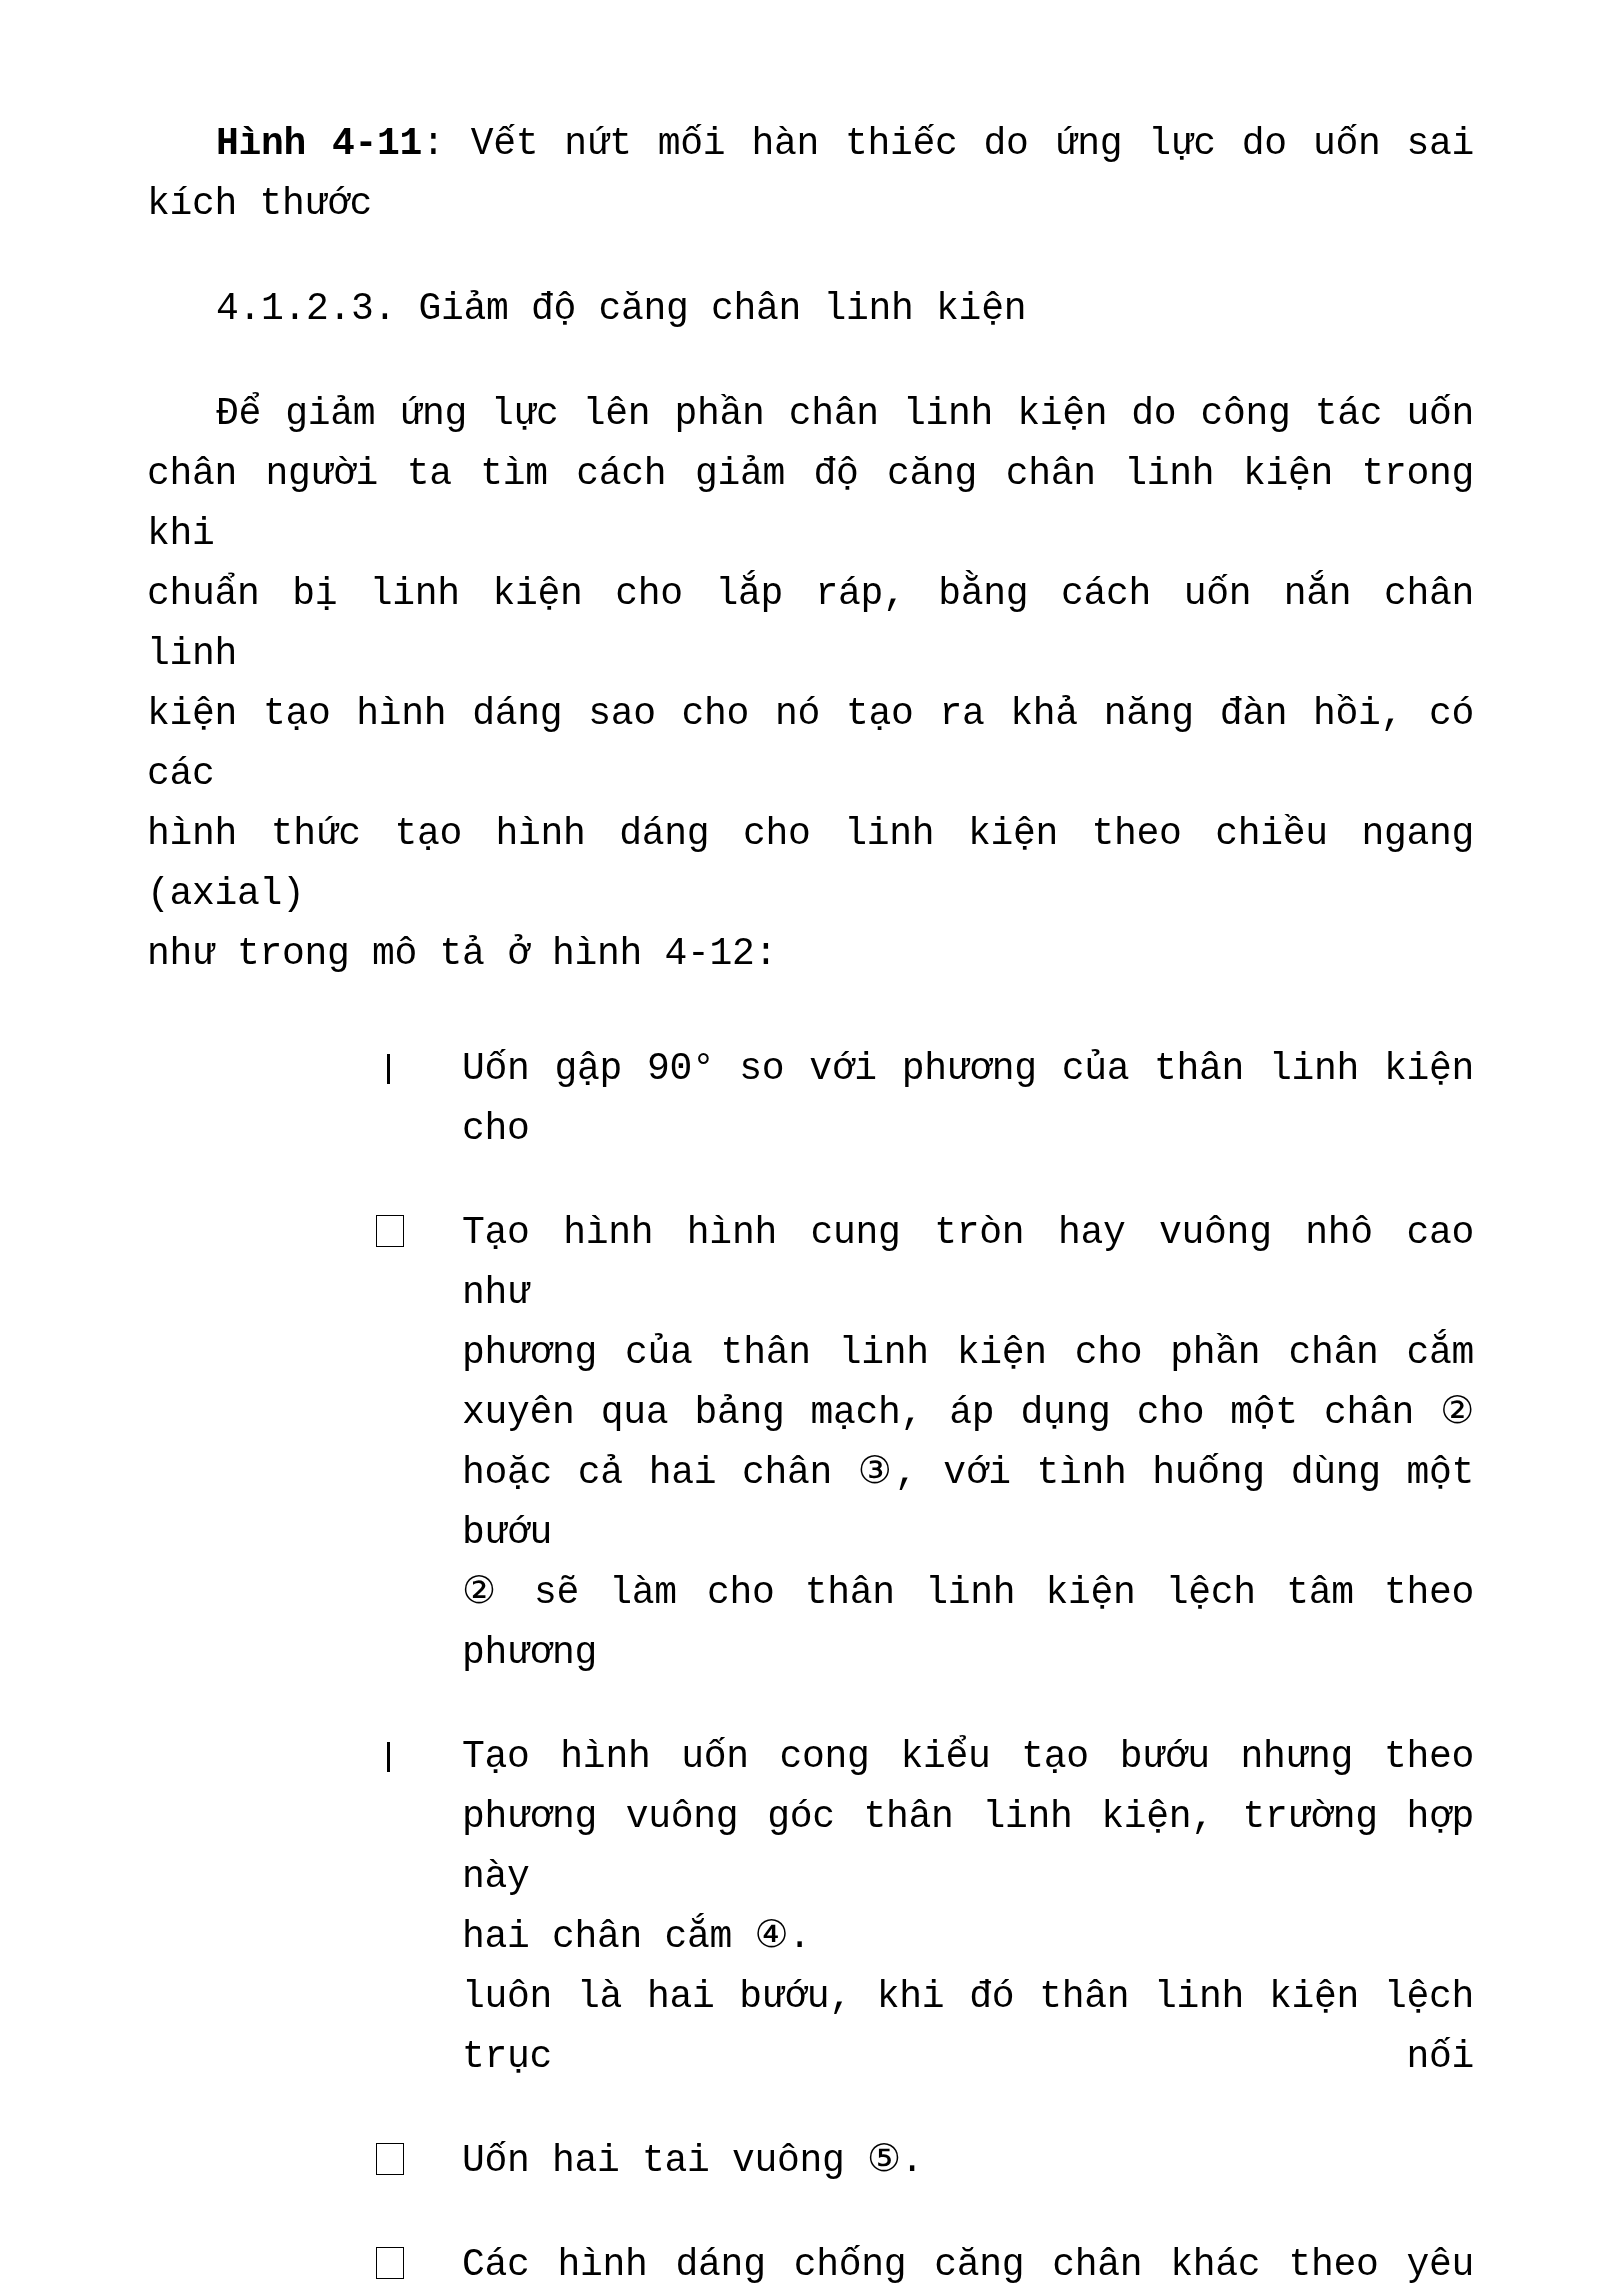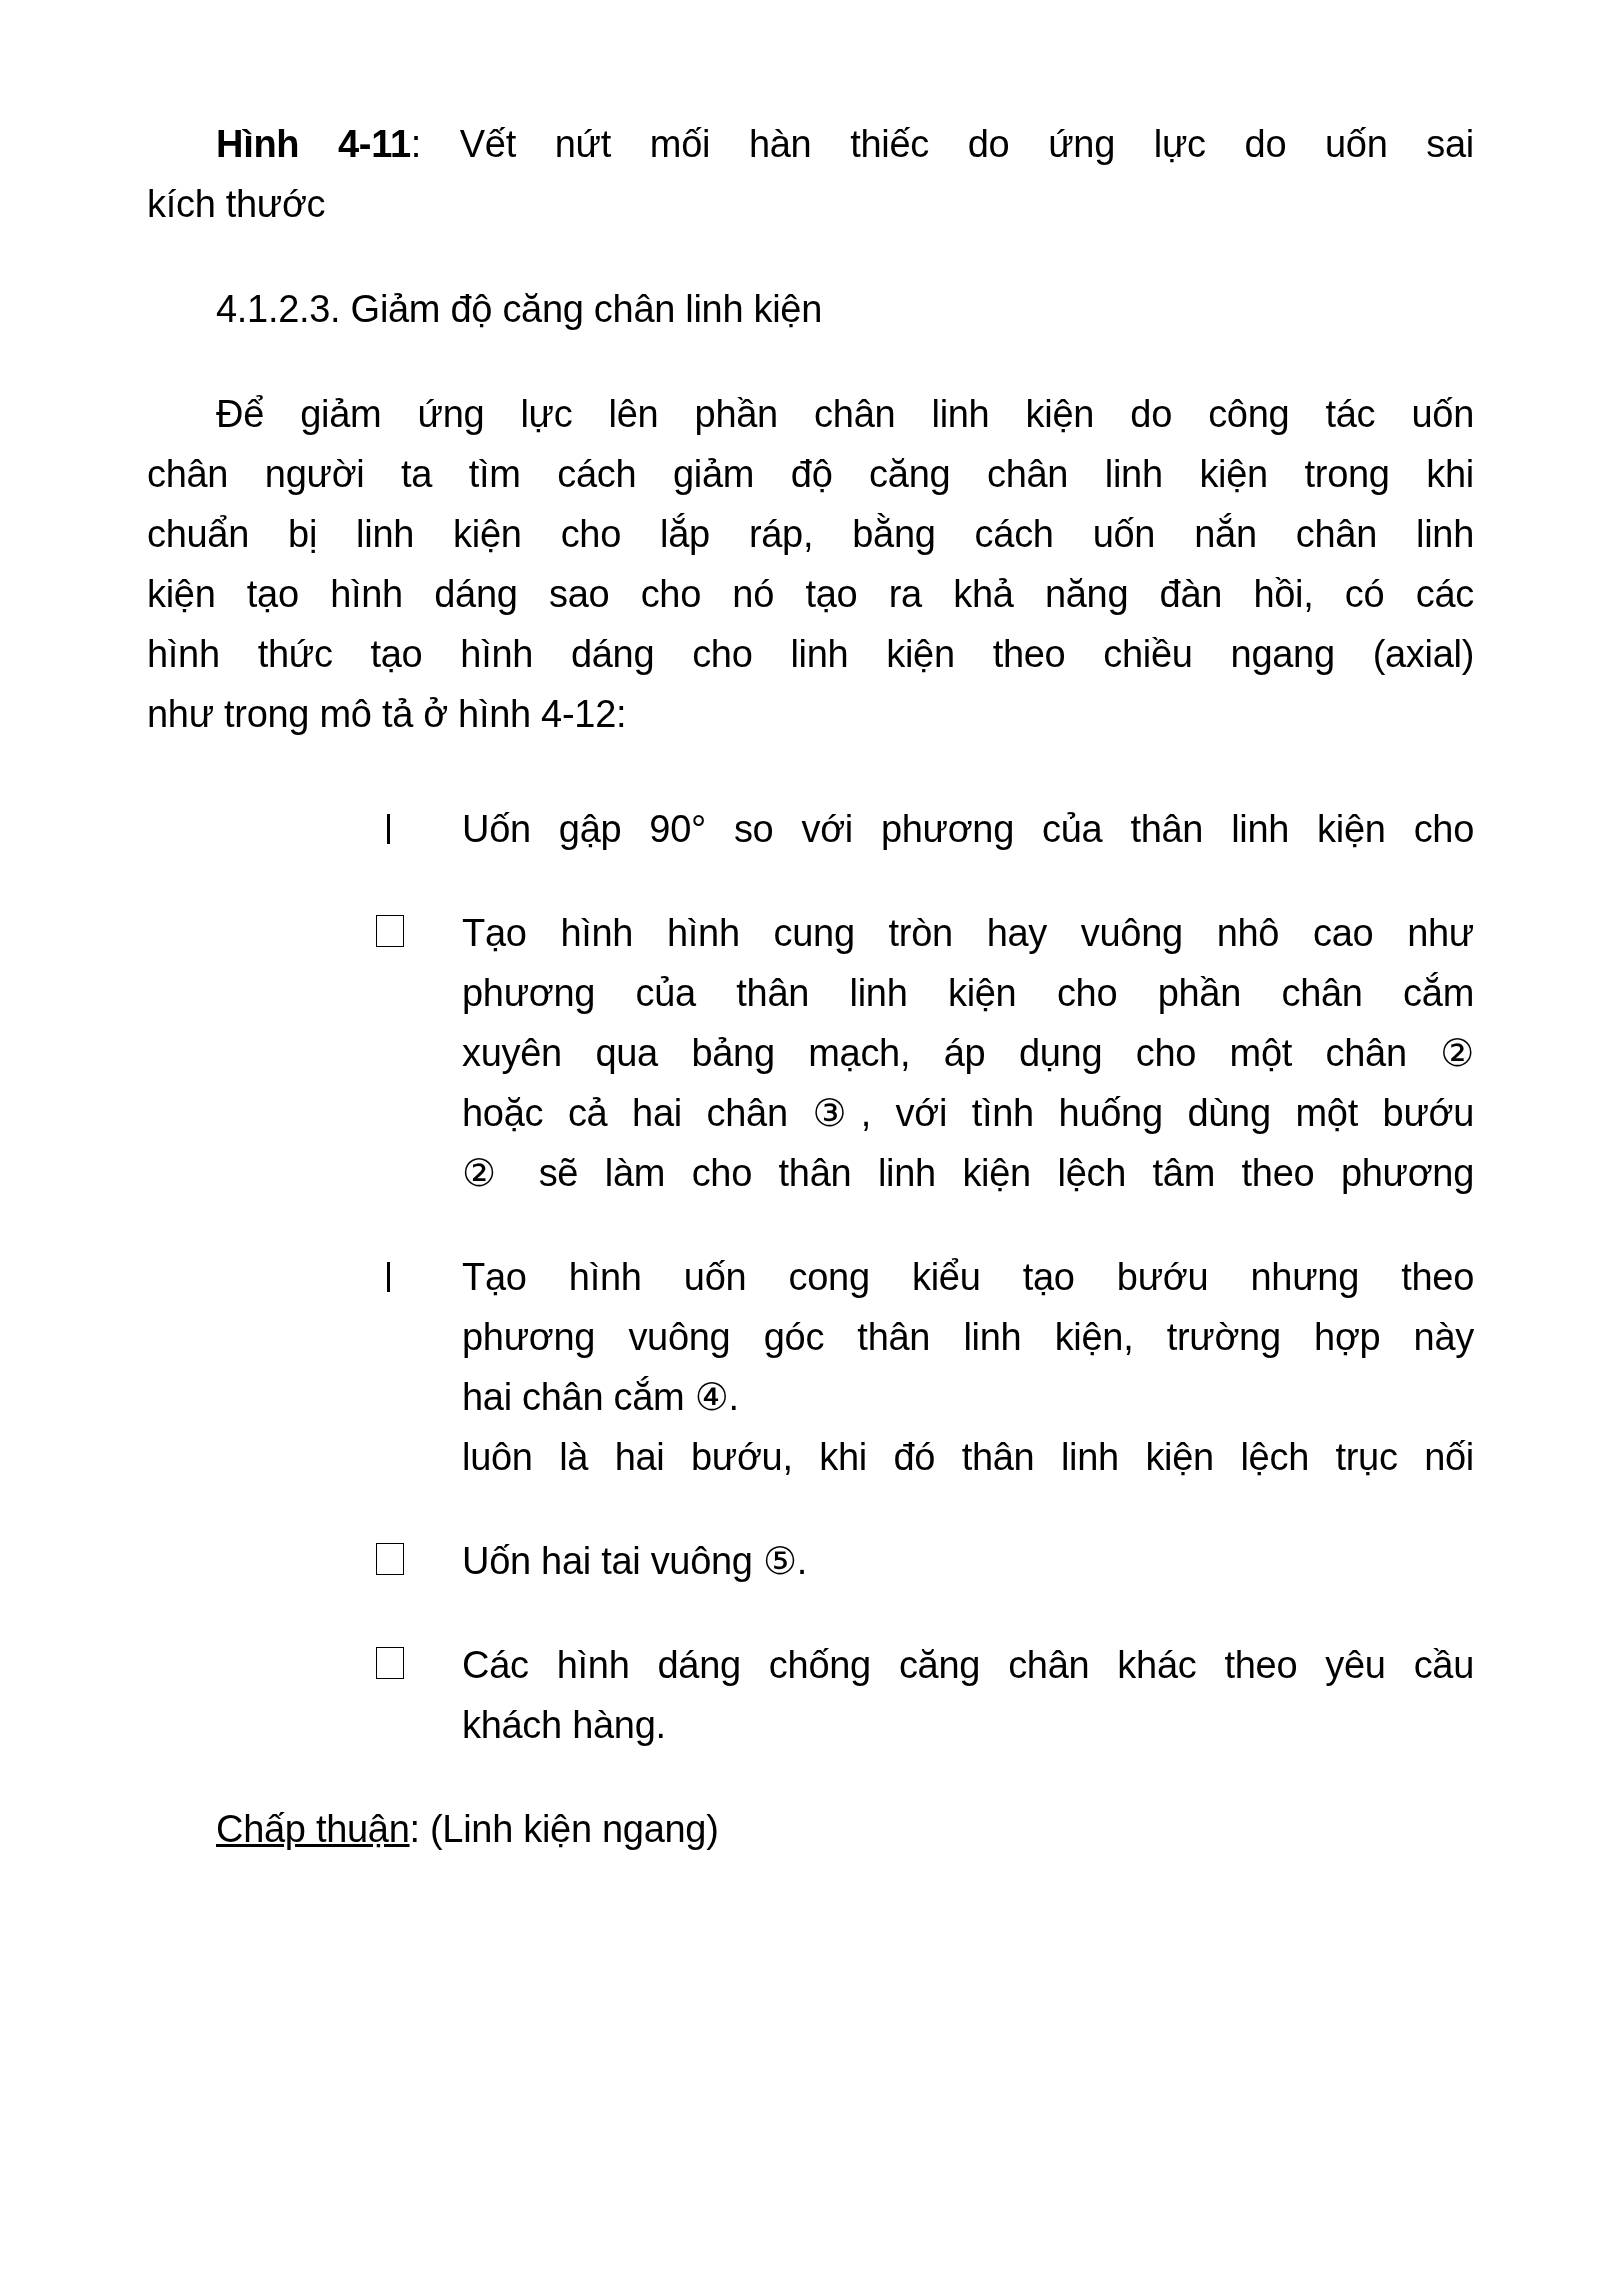--- a/index.html
+++ b/index.html
@@ -15,20 +15,21 @@
     font-size:38px;
     letter-spacing:-0.3px;
     overflow:hidden;
   }
   .para{margin:0 0 45px 0;}
   .line{
     line-height:60px;
     text-align:justify;
     text-align-last:justify;
     white-space:normal;
+    font-family:Liberation Mono, monospace;
   }
   .line.end{text-align-last:left;}
   .indent{padding-left:69px;}
   .bold{font-weight:bold;}
   .ul{text-decoration:underline;}
   .bullet-list{margin-top:55px;}
   .bullet{
     display:flex;
     align-items:flex-start;
     margin:0 0 44px 227px;

